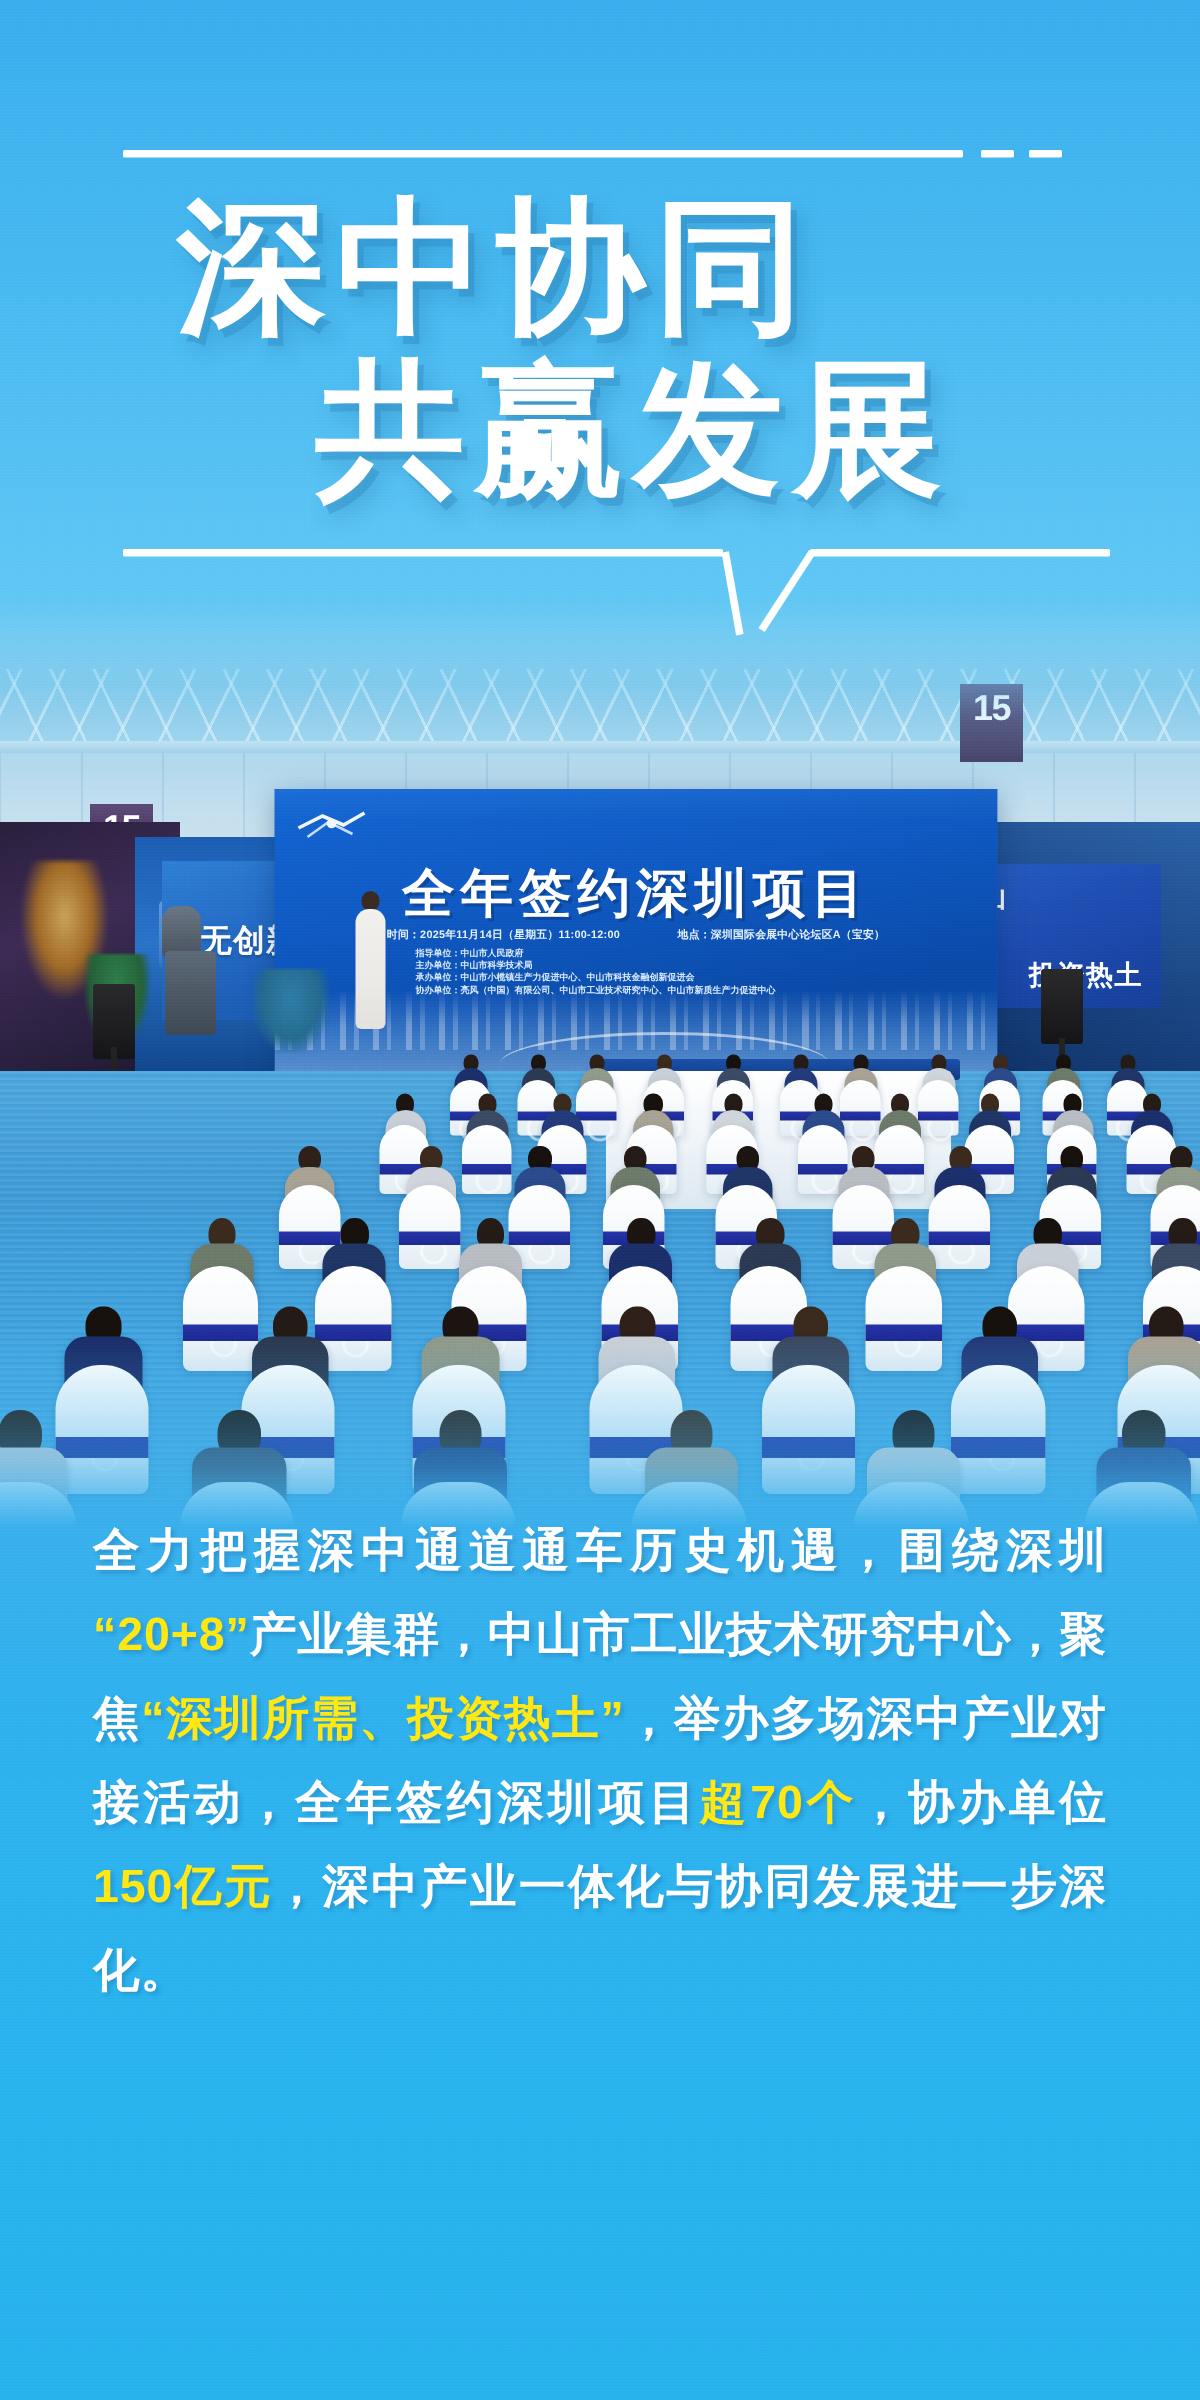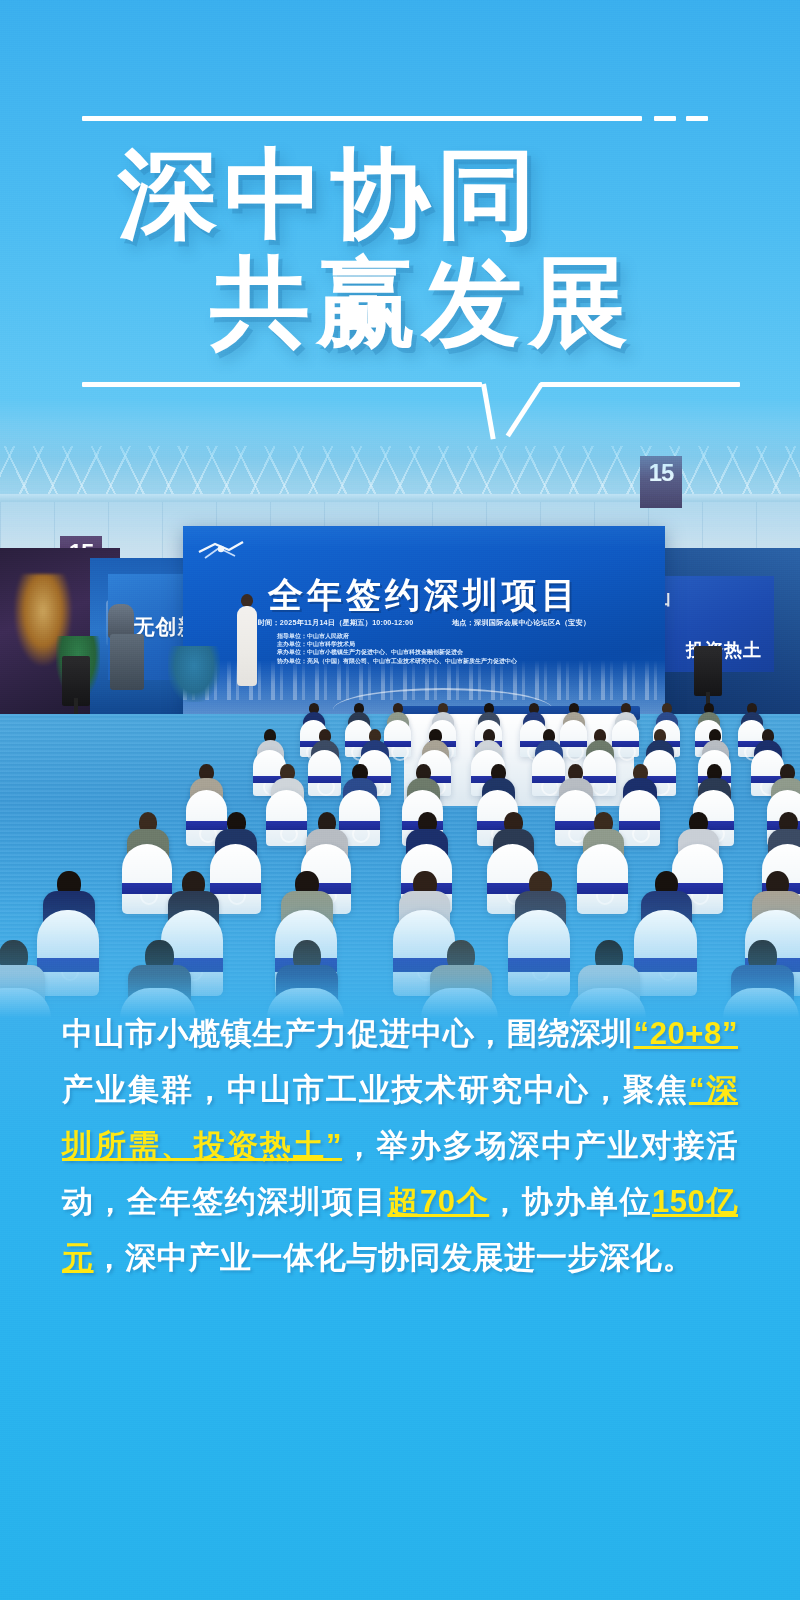--- a/index.html
+++ b/index.html
@@ -37,21 +37,21 @@
     background-image:
       repeating-linear-gradient(0deg, rgba(255,255,255,.055) 0 1px, rgba(0,0,0,.03) 1px 2px),
       repeating-linear-gradient(90deg, rgba(255,255,255,.05) 0 1px, rgba(0,0,0,.028) 1px 2px);
     mix-blend-mode:overlay;
     z-index:9;
   }
 
   
   .header{
     position:absolute;
-    left:0; top:16px; width:718px; height:400px;
+    left:0; top:0; width:718px; height:400px;
     z-index:6;
   }
 
   .rule-top{
     position:absolute;
     left:82px; top:100px;
     height:5px; width:560px;
     background:#ffffff;
     border-radius:1px;
   }
@@ -358,21 +358,21 @@
     color:#ffffff;
     font-weight:900;
     font-size:31px;
     line-height:56px;
     letter-spacing:.6px;
     text-align:justify;
     text-justify:inter-character;
     text-shadow:2px 2px 3px rgba(20,90,150,.30);
     font-family:"Liberation Sans","DejaVu Sans",sans-serif;
   }
-  .copy .hi{ color:#ffe812;text-decoration:underline; }
+  .copy .hi{ color:#ffe812; }
 </style>
 </head>
 <body>
 
 <div class="poster">
 
   <div class="header">
 
     <div class="rule-top"></div>
     <div class="rule-top-dash1"></div>
@@ -419,21 +419,21 @@
       <div class="stage">
         <svg class="stage-logo" viewBox="0 0 52 28">
           <path d="M4 16 L20 8 L34 14 L48 6" stroke="#ffffff" stroke-width="2.4" fill="none"></path>
           <path d="M10 22 L24 12 L40 20" stroke="#cfe4ff" stroke-width="1.8" fill="none"></path>
           <circle cx="26" cy="13" r="3.2" fill="#ffffff"></circle>
         </svg>
 
         <div class="stage-title">全年签约深圳项目</div>
 
         <div class="stage-meta">
-          <span>时间：2025年11月14日（星期五）10:00-12:00</span>
+          <span>时间：2025年11月14日（星期五）11:00-12:00</span>
           <span class="gap"></span>
           <span>地点：深圳国际会展中心论坛区A（宝安）</span>
         </div>
 
         <div class="stage-orgs">
           <div>指导单位：中山市人民政府</div>
           <div>主办单位：中山市科学技术局</div>
           <div>承办单位：中山市小榄镇生产力促进中心、中山市科技金融创新促进会</div>
           <div>协办单位：亮风（中国）有限公司、中山市工业技术研究中心、中山市新质生产力促进中心</div>
         </div>
@@ -729,17 +729,17 @@
               <div class="p-head" style="left: 17.04px; top: 0px; width: 28.4px; height: 31.808px; background: rgb(36, 27, 22);"></div>
               <div class="p-body" style="left: 0px; top: 25.56px; width: 62.48px; height: 62.48px; background: rgb(43, 74, 140); box-shadow: rgba(10, 40, 80, 0.22) 0px 2px 5px;"></div>
             </div>
             <div class="chair" style="left: 722.589px; top: 0px; width: 76.68px; height: 105.08px;"></div>
           </div>
         </div>
     </div>
   </div>
 
   <div class="copy">
-    <p id="body-paragraph"><span>中山市小榄镇生产力促进中心，围绕深圳</span><span class="hi">“20+8”</span><span>产业集群，中山市工业技术研究中心，聚焦</span><span class="hi">“深圳所需、投资热土”</span><span>，举办多场深中产业对接活动，全年签约深圳项目</span><span class="hi">超70个</span><span>，协办单位</span><span class="hi">150亿元</span><span>，深中产业一体化与协同发展进一步深化。</span></p>
+    <p id="body-paragraph"><span>全力把握深中通道通车历史机遇，围绕深圳</span><span class="hi">“20+8”</span><span>产业集群，中山市工业技术研究中心，聚焦</span><span class="hi">“深圳所需、投资热土”</span><span>，举办多场深中产业对接活动，全年签约深圳项目</span><span class="hi">超70个</span><span>，协办单位</span><span class="hi">150亿元</span><span>，深中产业一体化与协同发展进一步深化。</span></p>
   </div>
 
   <div class="grain"></div>
 </div>
 
 </body></html>

